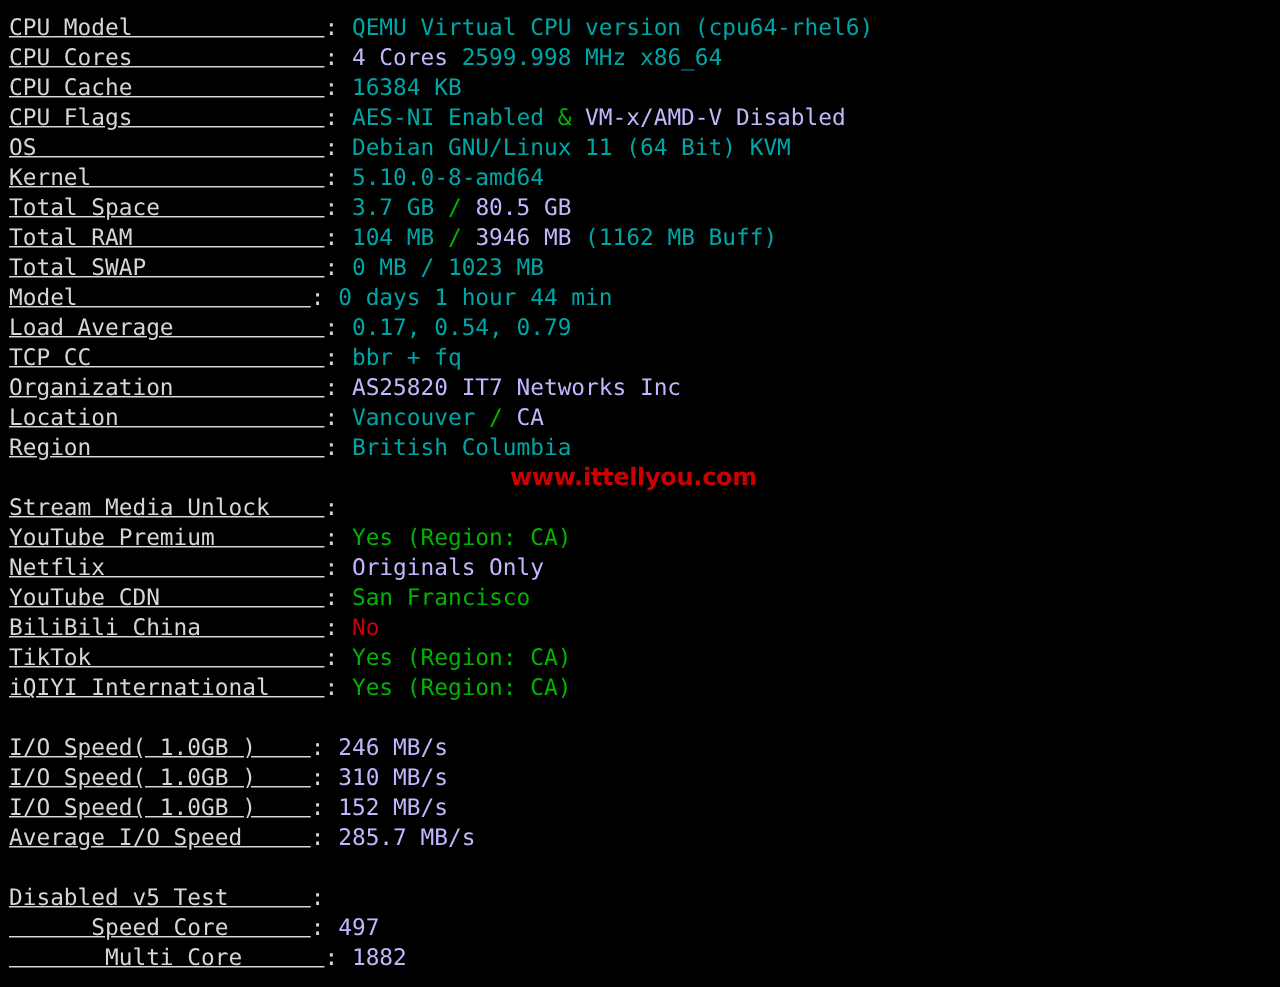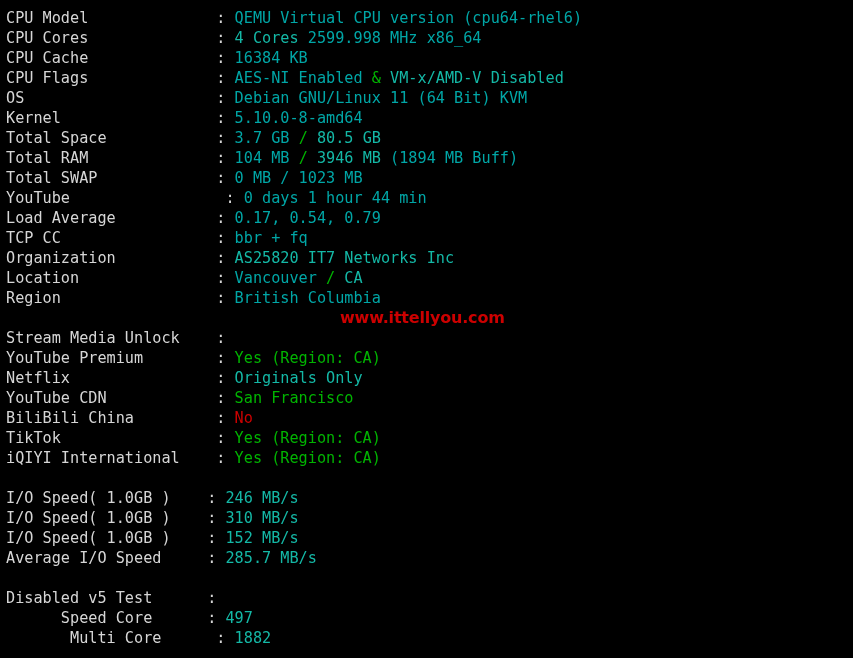--- a/index.html
+++ b/index.html
@@ -37,26 +37,27 @@
     height: 20px;
     line-height: 20px;
     white-space: pre;
     padding-left: 6px;
     box-sizing: border-box;
     letter-spacing: 0px;
   }
   .lbl {
     color: #d6d6d6;
     display: inline-block;
+    text-decoration: underline;
   }
   .sep-colon {
     color: #d6d6d6;
   }
   .c-cyan   { color: #00a6a6; }
-  .c-yellow { color: #14b8a6; }
+  .c-yellow { color: #c4b5fd; }
   .c-green  { color: #00b400; }
   .c-red    { color: #cc0000; }
 
   .rule {
     height: 20px;
     line-height: 20px;
     white-space: pre;
     color: #cfcfcf;
     padding-left: 20px;
     overflow: hidden;
@@ -89,23 +90,23 @@
     </div>
 
     <div id="block-system">
         <div class="line"><span class="lbl">CPU Model              </span><span class="sep-colon">: </span><span class="val"><span class="c-cyan">QEMU Virtual CPU version (cpu64-rhel6)</span></span></div>
         <div class="line"><span class="lbl">CPU Cores              </span><span class="sep-colon">: </span><span class="val"><span class="c-yellow">4 Cores </span><span class="c-cyan">2599.998 MHz x86_64</span></span></div>
         <div class="line"><span class="lbl">CPU Cache              </span><span class="sep-colon">: </span><span class="val"><span class="c-cyan">16384 KB</span></span></div>
         <div class="line"><span class="lbl">CPU Flags              </span><span class="sep-colon">: </span><span class="val"><span class="c-cyan">AES-NI Enabled </span><span class="c-green">&amp; </span><span class="c-yellow">VM-x/AMD-V Disabled</span></span></div>
         <div class="line"><span class="lbl">OS                     </span><span class="sep-colon">: </span><span class="val"><span class="c-cyan">Debian GNU/Linux 11 (64 Bit) KVM</span></span></div>
         <div class="line"><span class="lbl">Kernel                 </span><span class="sep-colon">: </span><span class="val"><span class="c-cyan">5.10.0-8-amd64</span></span></div>
         <div class="line"><span class="lbl">Total Space            </span><span class="sep-colon">: </span><span class="val"><span class="c-cyan">3.7 GB </span><span class="c-green">/ </span><span class="c-yellow">80.5 GB</span></span></div>
-        <div class="line"><span class="lbl">Total RAM              </span><span class="sep-colon">: </span><span class="val"><span class="c-cyan">104 MB </span><span class="c-green">/ </span><span class="c-yellow">3946 MB </span><span class="c-cyan">(1894 MB Buff)</span></span></div>
+        <div class="line"><span class="lbl">Total RAM              </span><span class="sep-colon">: </span><span class="val"><span class="c-cyan">104 MB </span><span class="c-green">/ </span><span class="c-yellow">3946 MB </span><span class="c-cyan">(1162 MB Buff)</span></span></div>
         <div class="line"><span class="lbl">Total SWAP             </span><span class="sep-colon">: </span><span class="val"><span class="c-cyan">0 MB / 1023 MB</span></span></div>
-        <div class="line"><span class="lbl">YouTube                 </span><span class="sep-colon">: </span><span class="val"><span class="c-cyan">0 days 1 hour 44 min</span></span></div>
+        <div class="line"><span class="lbl">Model                 </span><span class="sep-colon">: </span><span class="val"><span class="c-cyan">0 days 1 hour 44 min</span></span></div>
         <div class="line"><span class="lbl">Load Average           </span><span class="sep-colon">: </span><span class="val"><span class="c-cyan">0.17, 0.54, 0.79</span></span></div>
         <div class="line"><span class="lbl">TCP CC                 </span><span class="sep-colon">: </span><span class="val"><span class="c-cyan">bbr + fq</span></span></div>
         <div class="line"><span class="lbl">Organization           </span><span class="sep-colon">: </span><span class="val"><span class="c-yellow">AS25820 IT7 Networks Inc</span></span></div>
         <div class="line"><span class="lbl">Location               </span><span class="sep-colon">: </span><span class="val"><span class="c-cyan">Vancouver </span><span class="c-green">/ </span><span class="c-yellow">CA</span></span></div>
         <div class="line"><span class="lbl">Region                 </span><span class="sep-colon">: </span><span class="val"><span class="c-cyan">British Columbia</span></span></div>
       </div>
 
     <div class="rule">
       
       <span class="watermark">www.ittellyou.com</span>

